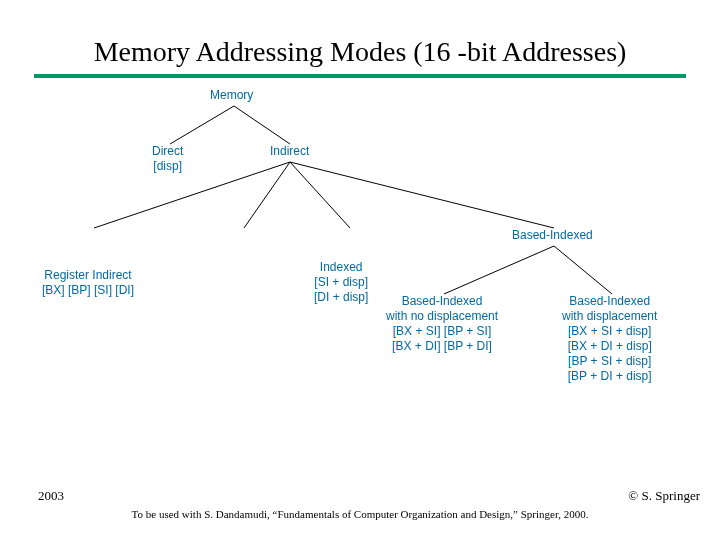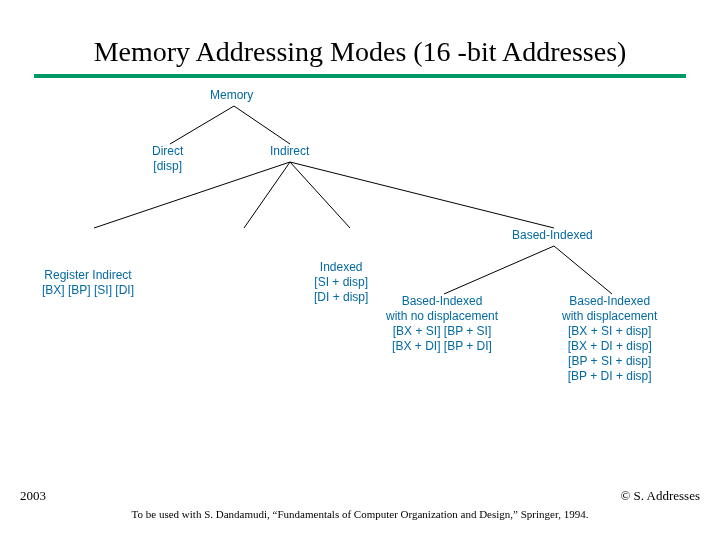--- a/index.html
+++ b/index.html
@@ -46,20 +46,21 @@
   .footer {
     position: absolute;
     left: 0; right: 0;
     bottom: 20px;
     font-size: 13px;
   }
   .footer .row1 {
     display: flex;
     justify-content: space-between;
     padding: 0 20px;
+    margin-left: 18px;
   }
   .footer .row2 {
     text-align: center;
     font-size: 11px;
     padding-top: 4px;
   }
 </style>
 </head>
 <body>
 
@@ -91,16 +92,16 @@
   <div class="node" style="left:280px; top:150px;margin-top:32px;">Indexed<br>[SI + disp]<br>[DI + disp]</div>
   <div class="node" style="left:478px; top:150px;">Based-Indexed</div>
 
   <div class="node" style="left:352px; top:216px;">Based-Indexed<br>with no displacement<br>[BX + SI]  [BP + SI]<br>[BX + DI]  [BP + DI]</div>
   <div class="node" style="left:528px; top:216px;">Based-Indexed<br>with displacement<br>[BX + SI + disp]<br>[BX + DI + disp]<br>[BP + SI + disp]<br>[BP + DI + disp]</div>
 </div>
 
 <div class="footer">
   <div class="row1">
     <span>2003</span>
-    <span>© S. Addresses</span>
+    <span>© S. Springer</span>
   </div>
-  <div class="row2">To be used with S. Dandamudi, “Fundamentals of Computer Organization and Design,” Springer, 1994.</div>
+  <div class="row2">To be used with S. Dandamudi, “Fundamentals of Computer Organization and Design,” Springer, 2000.</div>
 </div>
 
 </body></html>

